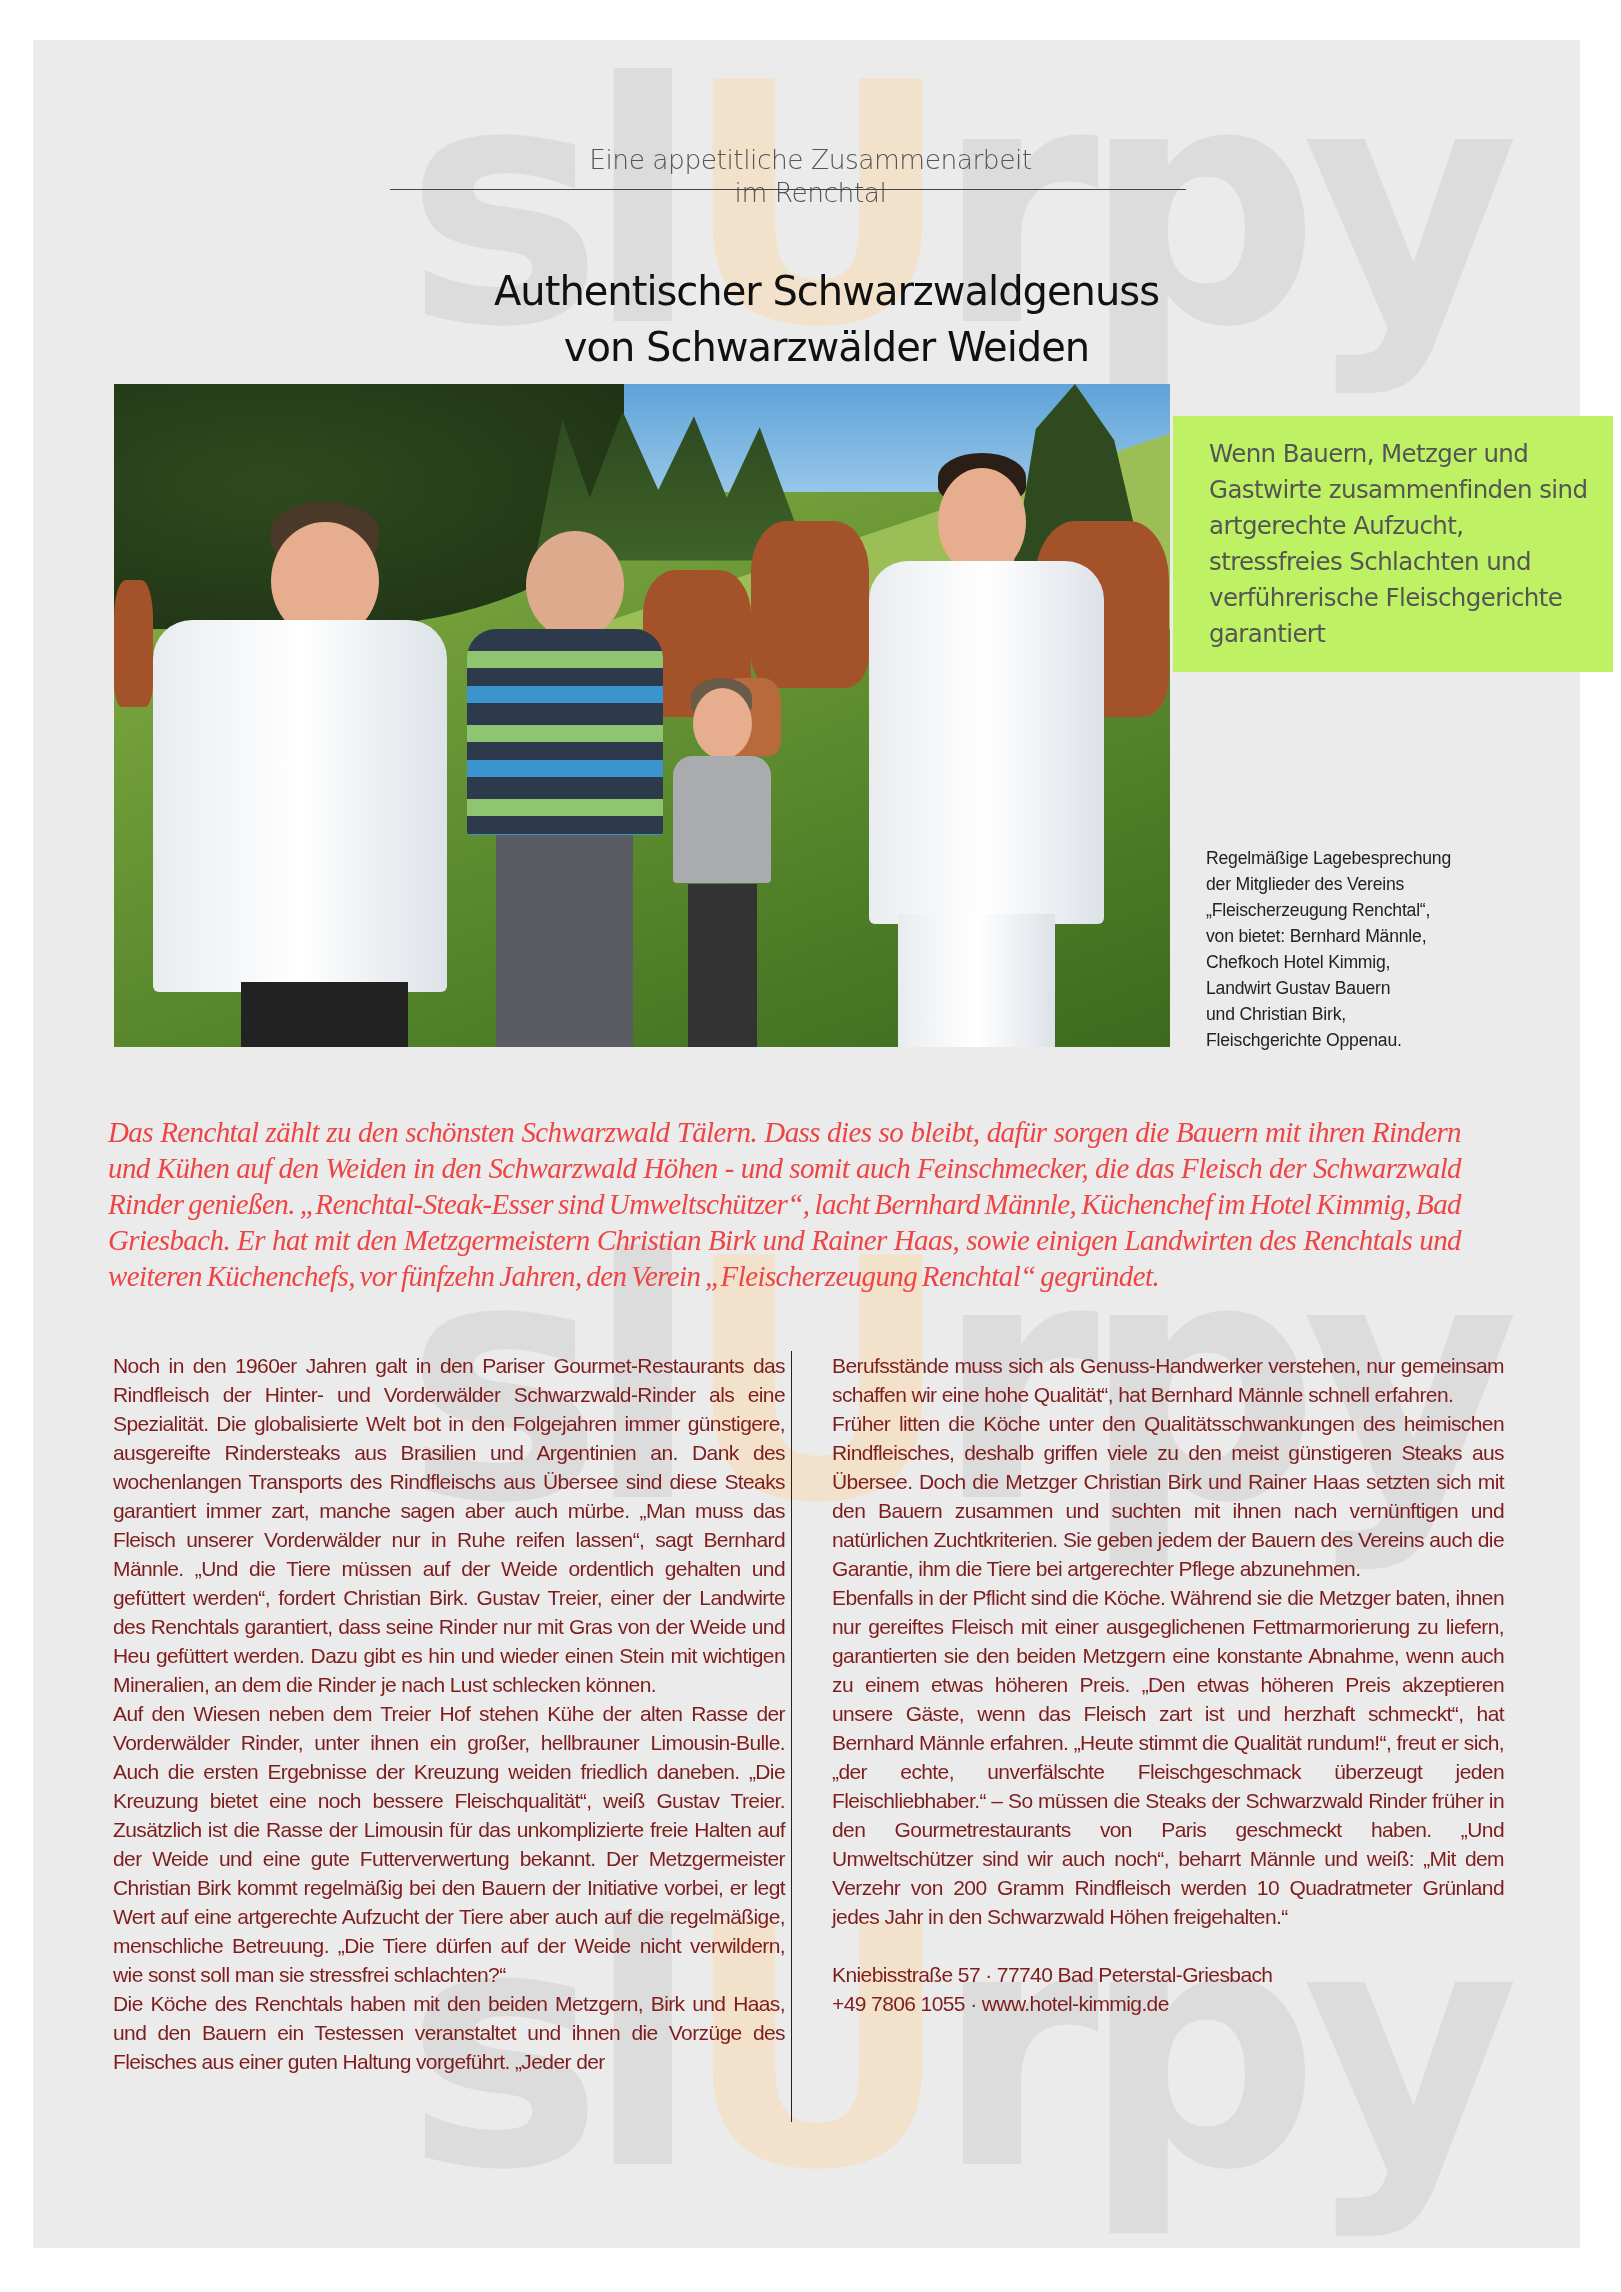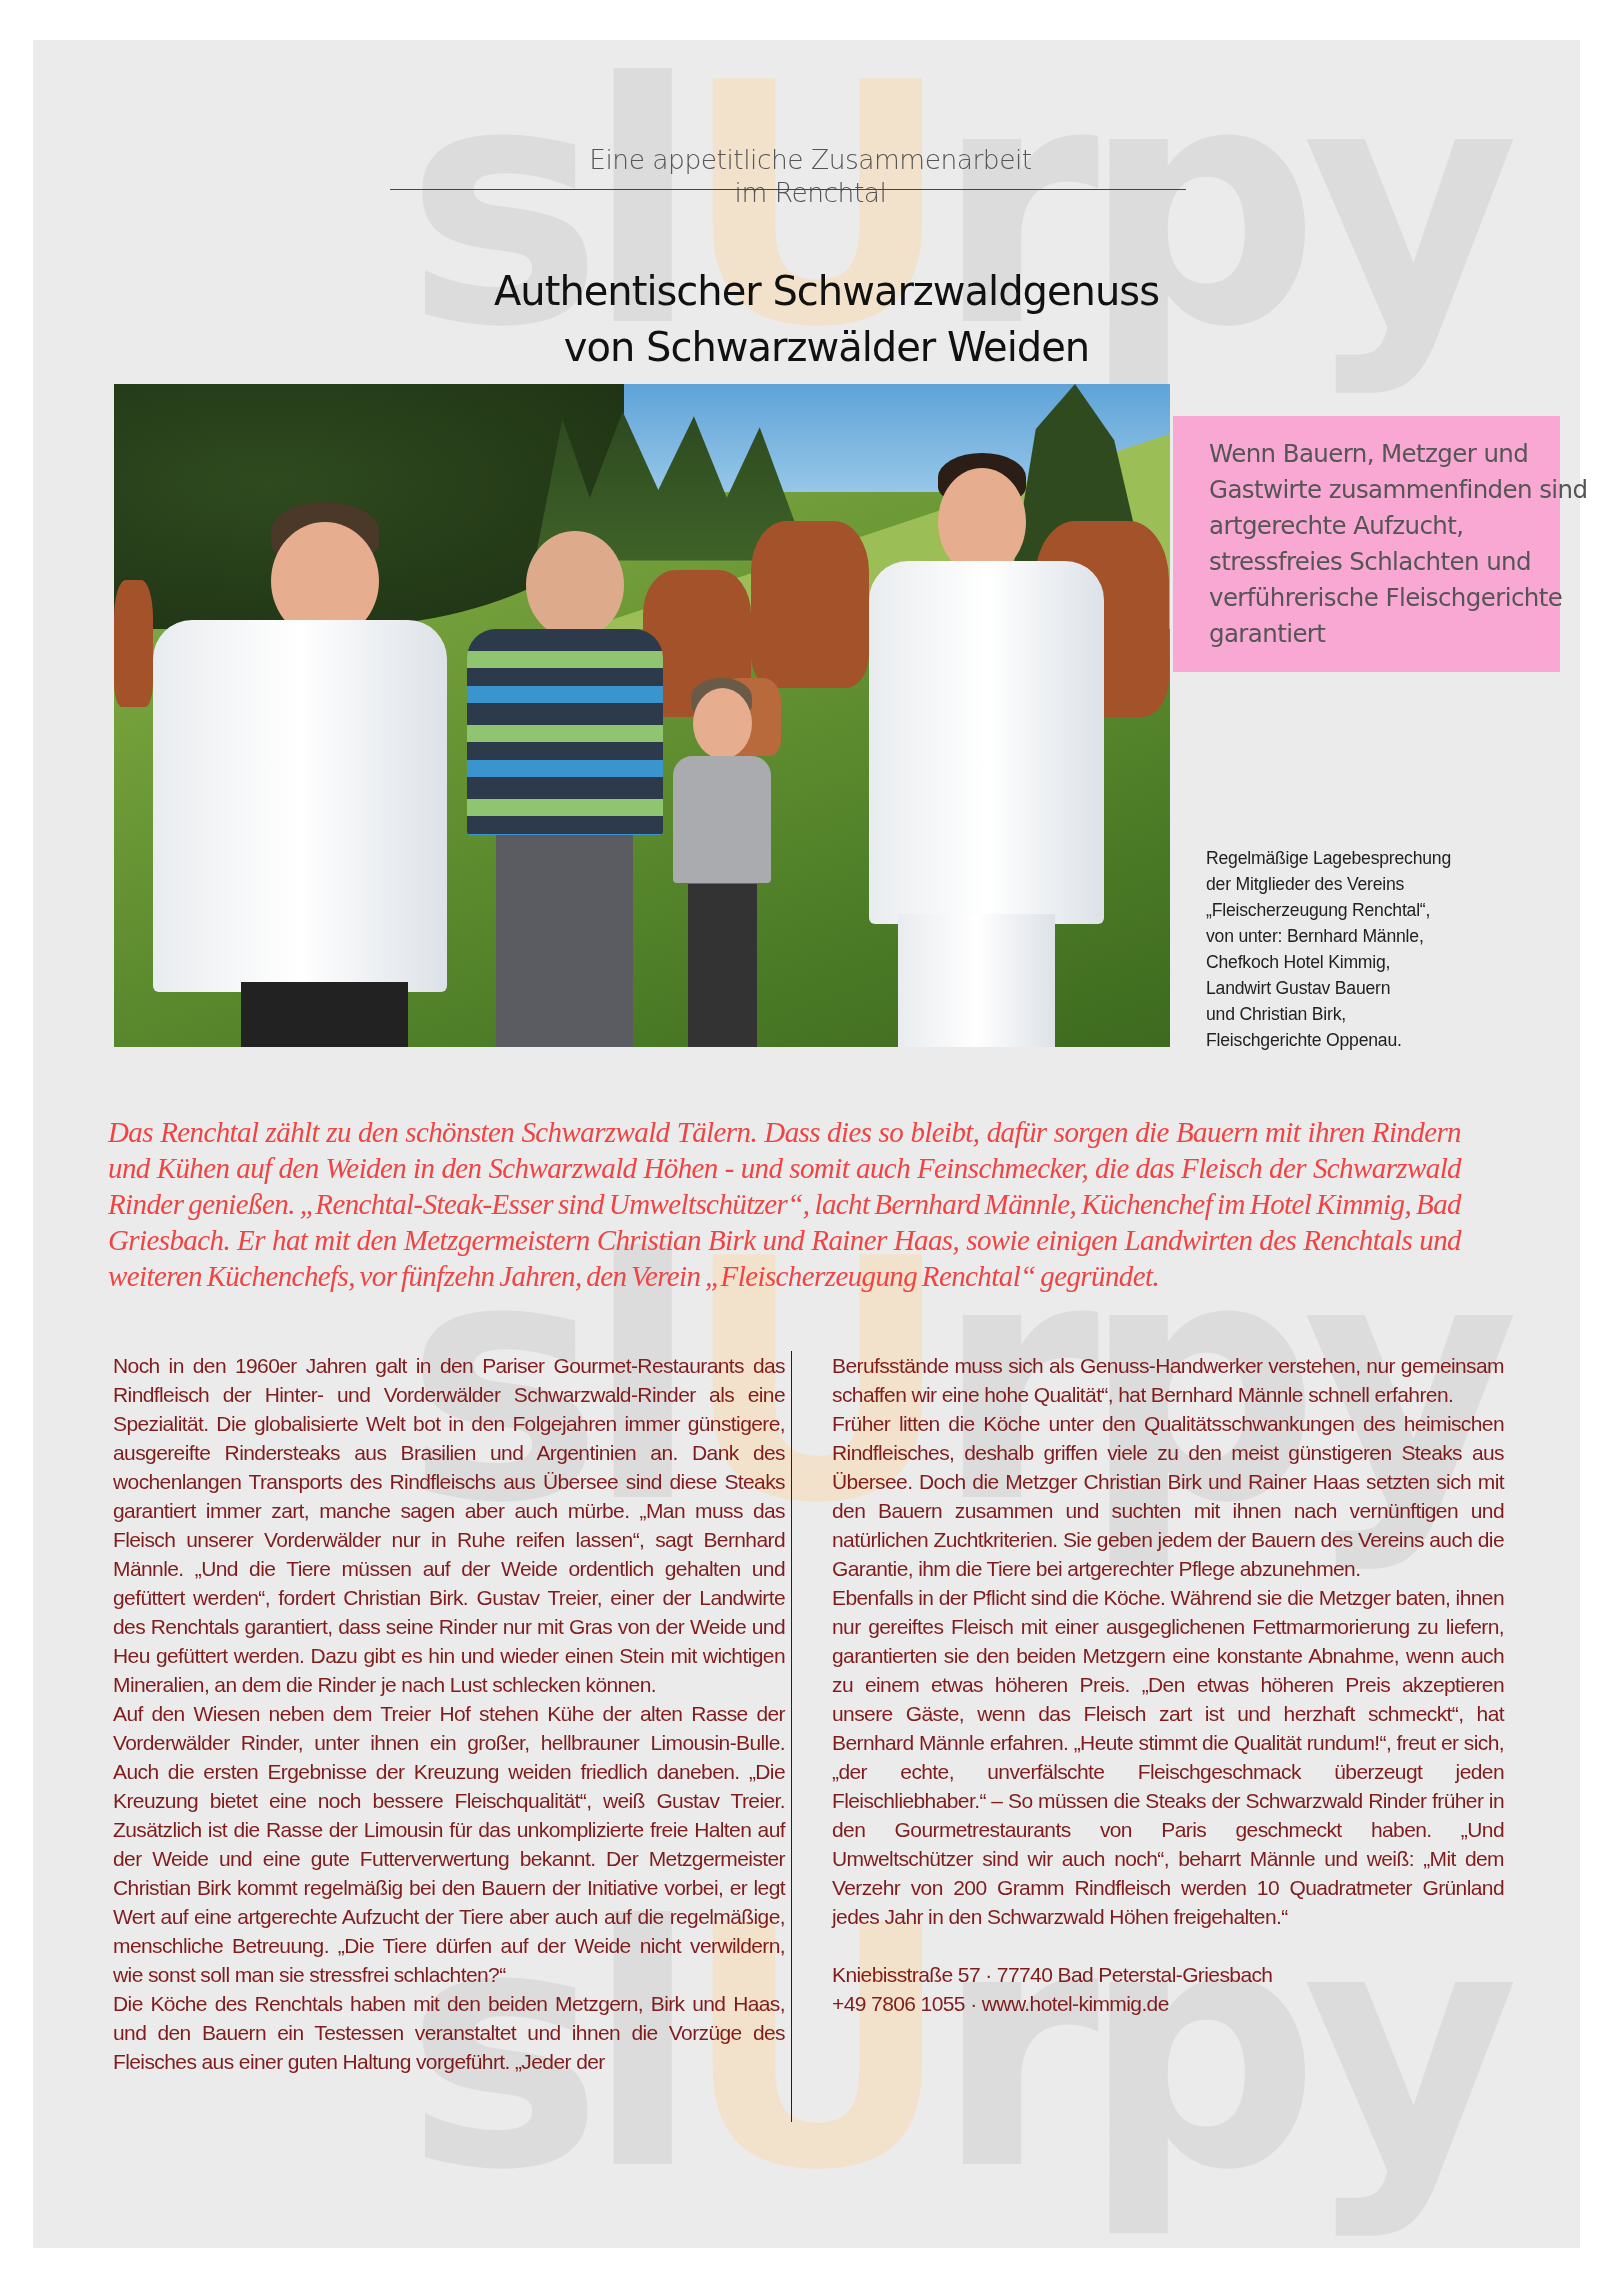--- a/index.html
+++ b/index.html
@@ -25,21 +25,21 @@
   }
   .rule { position: absolute; left: 390px; top: 189px; width: 796px; height: 1px; background: #444; }
   .title {
     position: absolute; left: 0; width: 1621px; top: 247px; text-align: center;
     font-size: 40px; line-height: 56px; color: #111; font-family: "DejaVu Sans", sans-serif; letter-spacing: -1px;
   }
   .photo {
     position: absolute; left: 114px; top: 384px; width: 1056px; height: 663px; overflow: hidden;
   }
   .pullquote {
-    position: absolute; left: 1173px; top: 416px; width: 387px; height: 256px; background: #f9a8d4;
+    position: absolute; left: 1173px; top: 416px; width: 440px; height: 256px; background: #bef264;
   }
   .pullquote p {
     margin: 0; position: absolute; left: 36px; top: 19.6px; width: 392px;
     font-size: 24.5px; line-height: 36px; color: #555; font-family: "DejaVu Sans", sans-serif; letter-spacing: -0.6px;
   }
   .caption {
     position: absolute; left: 1206px; top: 845px; width: 314px;
     font-size: 17.6px; line-height: 26px; color: #222; letter-spacing: -0.2px;
   }
   .lead {
@@ -132,21 +132,21 @@
 </div>
 
 <div class="pullquote">
   <p>Wenn Bauern, Metzger und Gastwirte zusammenfinden sind artgerechte Aufzucht, stressfreies Schlachten und verführerische Fleischgerichte garantiert</p>
 </div>
 
 <div class="caption">
   <div>Regelmäßige Lagebesprechung</div>
   <div>der Mitglieder des Vereins</div>
   <div>„Fleischerzeugung Renchtal“,</div>
-  <div>von unter: Bernhard Männle,</div>
+  <div>von bietet: Bernhard Männle,</div>
   <div>Chefkoch Hotel Kimmig,</div>
   <div>Landwirt Gustav Bauern</div>
   <div>und Christian Birk,</div>
   <div>Fleischgerichte Oppenau.</div>
 </div>
 
 <p class="lead" style="margin:0;">Das Renchtal zählt zu den schönsten Schwarzwald Tälern. Dass dies so bleibt, dafür sorgen die Bauern mit ihren Rindern und Kühen auf den Weiden in den Schwarzwald Höhen - und somit auch Feinschmecker, die das Fleisch der Schwarzwald Rinder genießen. „Renchtal-Steak-Esser sind Umweltschützer“, lacht Bernhard Männle, Küchenchef im Hotel Kimmig, Bad Griesbach. Er hat mit den Metzgermeistern Christian Birk und Rainer Haas, sowie einigen Landwirten des Renchtals und weiteren Küchenchefs, vor fünfzehn Jahren, den Verein „Fleischerzeugung Renchtal“ gegründet.</p>
 
 <div class="col col-left">
   <p>Noch in den 1960er Jahren galt in den Pariser Gourmet-Restaurants das Rindfleisch der Hinter- und Vorderwälder Schwarzwald-Rinder als eine Spezialität. Die globalisierte Welt bot in den Folgejahren immer günstigere, ausgereifte Rindersteaks aus Brasilien und Argentinien an. Dank des wochenlangen Transports des Rindfleischs aus Übersee sind diese Steaks garantiert immer zart, manche sagen aber auch mürbe. „Man muss das Fleisch unserer Vorderwälder nur in Ruhe reifen lassen“, sagt Bernhard Männle. „Und die Tiere müssen auf der Weide ordentlich gehalten und gefüttert werden“, fordert Christian Birk. Gustav Treier, einer der Landwirte des Renchtals garantiert, dass seine Rinder nur mit Gras von der Weide und Heu gefüttert werden. Dazu gibt es hin und wieder einen Stein mit wichtigen Mineralien, an dem die Rinder je nach Lust schlecken können.</p>

